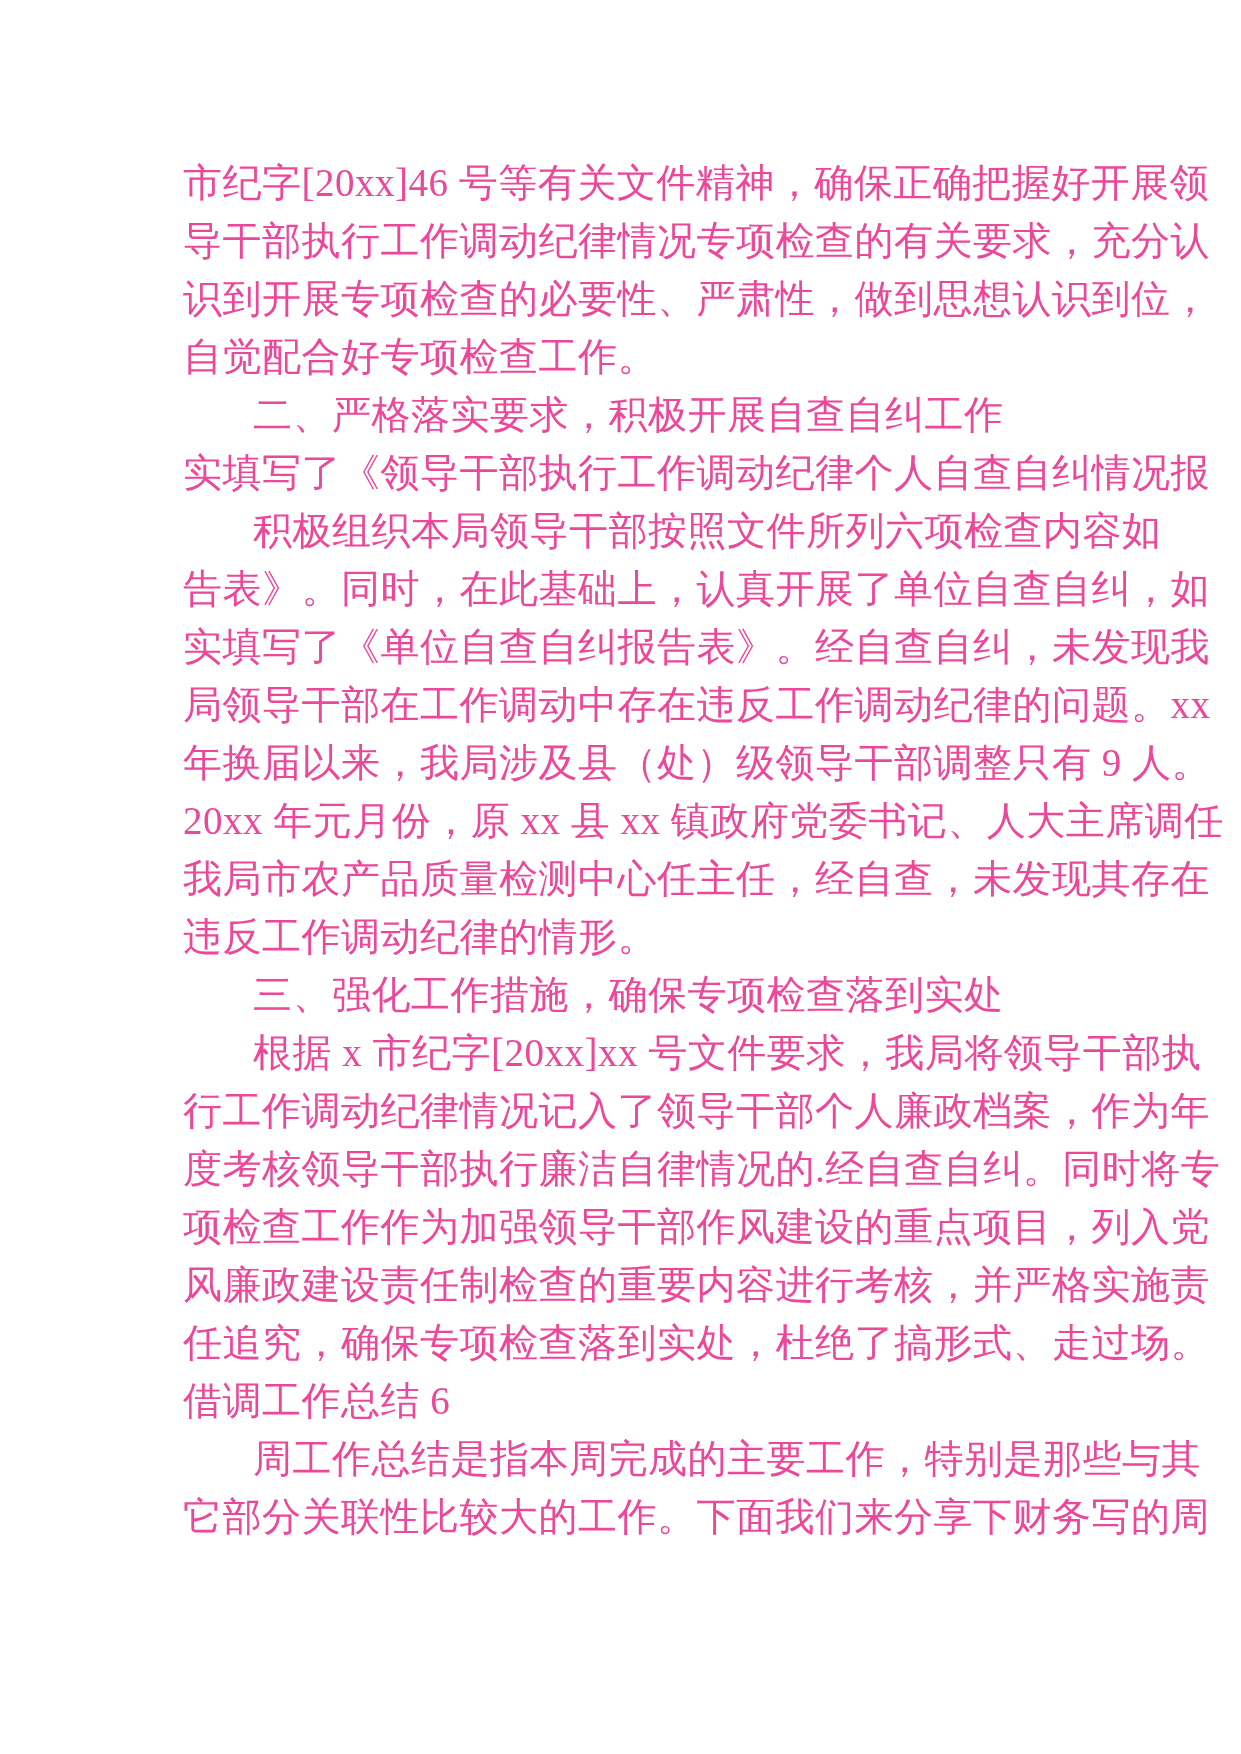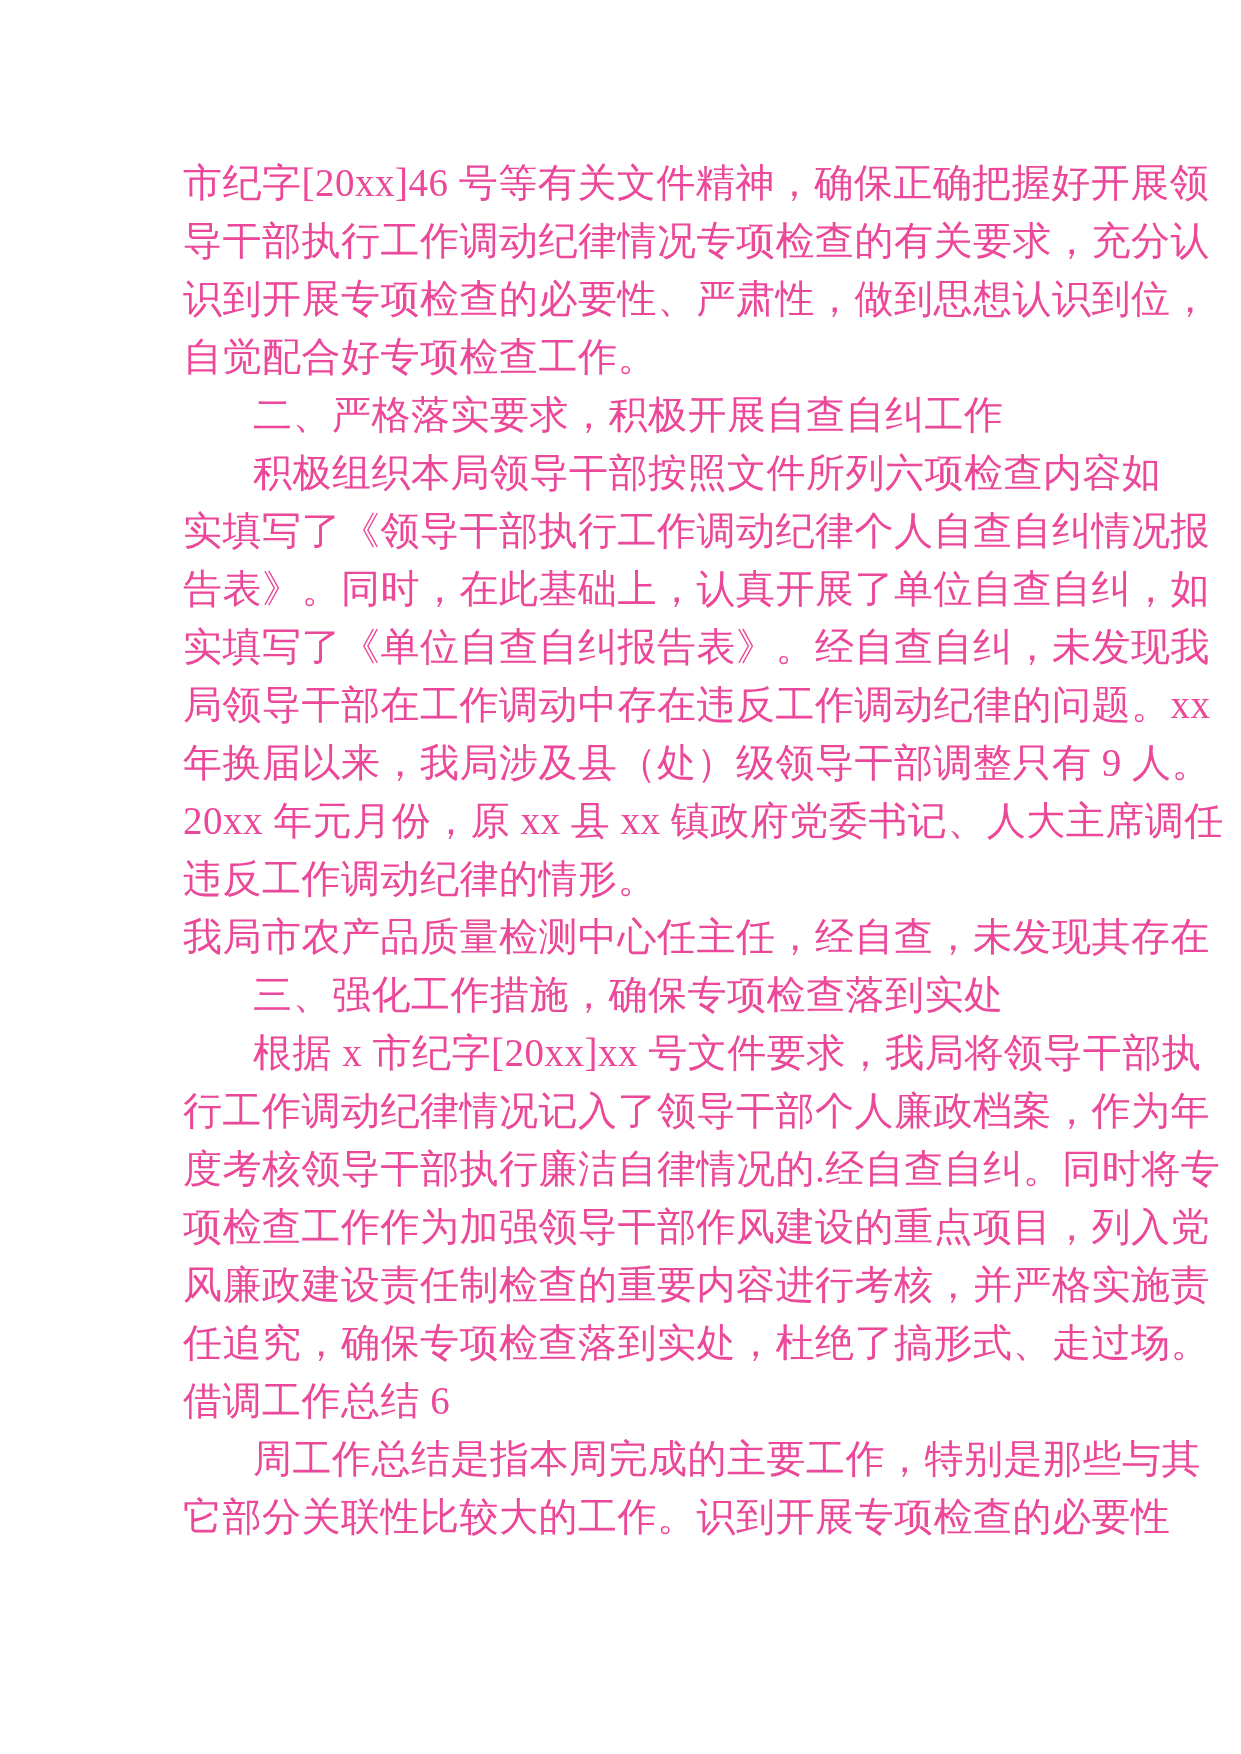--- a/index.html
+++ b/index.html
@@ -37,33 +37,33 @@
 </head>
 <body>
 
 <div class="page" style="background: rgb(255, 255, 255);">
   <div class="text-block" style="color: rgb(30, 30, 30);">
       <div class="line">市纪字[20xx]46 号等有关文件精神，确保正确把握好开展领</div>
       <div class="line">导干部执行工作调动纪律情况专项检查的有关要求，充分认</div>
       <div class="line">识到开展专项检查的必要性、严肃性，做到思想认识到位，</div>
       <div class="line">自觉配合好专项检查工作。</div>
       <div class="line indent">二、严格落实要求，积极开展自查自纠工作</div>
+      <div class="line">实填写了《领导干部执行工作调动纪律个人自查自纠情况报</div>
       <div class="line indent">积极组织本局领导干部按照文件所列六项检查内容如</div>
-      <div class="line">实填写了《领导干部执行工作调动纪律个人自查自纠情况报</div>
       <div class="line">告表》。同时，在此基础上，认真开展了单位自查自纠，如</div>
       <div class="line">实填写了《单位自查自纠报告表》。经自查自纠，未发现我</div>
       <div class="line">局领导干部在工作调动中存在违反工作调动纪律的问题。xx</div>
       <div class="line">年换届以来，我局涉及县（处）级领导干部调整只有 9 人。</div>
       <div class="line">20xx 年元月份，原 xx 县 xx 镇政府党委书记、人大主席调任</div>
+      <div class="line">我局市农产品质量检测中心任主任，经自查，未发现其存在</div>
       <div class="line">违反工作调动纪律的情形。</div>
-      <div class="line">我局市农产品质量检测中心任主任，经自查，未发现其存在</div>
       <div class="line indent">三、强化工作措施，确保专项检查落到实处</div>
       <div class="line indent">根据 x 市纪字[20xx]xx 号文件要求，我局将领导干部执</div>
       <div class="line">行工作调动纪律情况记入了领导干部个人廉政档案，作为年</div>
       <div class="line">度考核领导干部执行廉洁自律情况的.经自查自纠。同时将专</div>
       <div class="line">项检查工作作为加强领导干部作风建设的重点项目，列入党</div>
       <div class="line">风廉政建设责任制检查的重要内容进行考核，并严格实施责</div>
       <div class="line">任追究，确保专项检查落到实处，杜绝了搞形式、走过场。</div>
       <div class="line">借调工作总结 6</div>
       <div class="line indent">周工作总结是指本周完成的主要工作，特别是那些与其</div>
-      <div class="line">它部分关联性比较大的工作。识到开展专项检查的必要性</div>
+      <div class="line">它部分关联性比较大的工作。下面我们来分享下财务写的周</div>
     </div>
 </div>
 
 </body></html>

